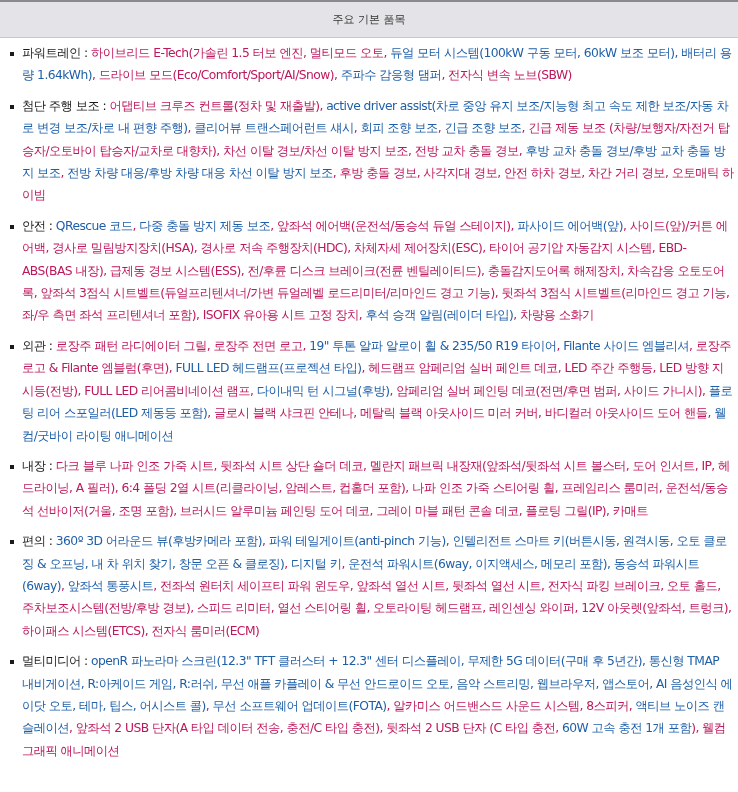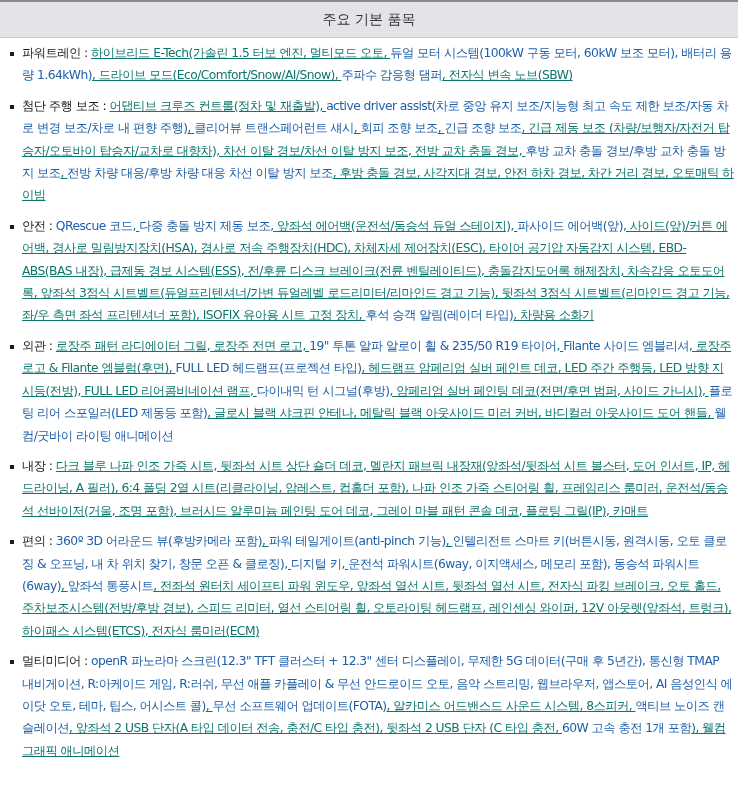--- a/index.html
+++ b/index.html
@@ -7,52 +7,52 @@
     width: 738px; height: 792px; overflow: hidden;
     font-family: "DejaVu Sans", "Liberation Sans", sans-serif;
     color: #1b1b1b;
   }
   .header {
     height: 38px;
     border-top: 2px solid #8a8a8e;
     border-bottom: 1px solid #c9c9cd;
     background: #e4e4e8;
     display: flex; align-items: center; justify-content: center;
-    font-size: 14px; color: #333;
+    font-size: 11px; color: #333;
     box-sizing: border-box;
   }
   .list { list-style: none; margin: 0; padding: 4px 4px 0 8px; }
   .item {
     position: relative;
     padding-left: 14px;
     font-size: 12.3px;
     line-height: 22.4px;
     letter-spacing: -0.55px;
     margin-bottom: 8px;
   }
   .bullet {
     position: absolute; left: 2px; top: 10px;
     width: 4px; height: 4px; background: #1b1b1b;
   }
   .title { font-weight: normal; }
   .sep { }
   .seg.hl { color: #1f5fa8; }
-  .seg.pl { color: #0f766e; text-decoration: underline; }
+  .seg.pl { color: #be185d; }
 </style>
 </head>
 <body>
 
 <div class="header">
   <span>주요 기본 품목</span>
 </div>
 
 <ul class="list">
   <li class="item">
     <span class="bullet"></span>
-    <span class="title">파워트레인</span><span class="sep"> : </span><span class="body"><span class="seg pl">하이브리드 E-Tech(가솔린 1.5 터보 엔진, 멀티모드 오토, </span><span class="seg hl">듀얼 모터 시스템(100kW 구동 모터, 60kW 보조 모터), 배터리 용량 1.64kWh)</span><span class="seg pl">, 드라이브 모드(Eco/Comfort/Snow/AI/Snow), </span><span class="seg hl">주파수 감응형 댐퍼</span><span class="seg pl">, 전자식 변속 노브(SBW)</span></span>
+    <span class="title">파워트레인</span><span class="sep"> : </span><span class="body"><span class="seg pl">하이브리드 E-Tech(가솔린 1.5 터보 엔진, 멀티모드 오토, </span><span class="seg hl">듀얼 모터 시스템(100kW 구동 모터, 60kW 보조 모터), 배터리 용량 1.64kWh)</span><span class="seg pl">, 드라이브 모드(Eco/Comfort/Sport/AI/Snow), </span><span class="seg hl">주파수 감응형 댐퍼</span><span class="seg pl">, 전자식 변속 노브(SBW)</span></span>
   </li>
   <li class="item">
     <span class="bullet"></span>
     <span class="title">첨단 주행 보조</span><span class="sep"> : </span><span class="body"><span class="seg pl">어댑티브 크루즈 컨트롤(정차 및 재출발), </span><span class="seg hl">active driver assist(차로 중앙 유지 보조/지능형 최고 속도 제한 보조/자동 차로 변경 보조/차로 내 편향 주행)</span><span class="seg pl">, </span><span class="seg hl">클리어뷰 트랜스페어런트 섀시</span><span class="seg pl">, </span><span class="seg hl">회피 조향 보조</span><span class="seg pl">, </span><span class="seg hl">긴급 조향 보조</span><span class="seg pl">, 긴급 제동 보조 (차량/보행자/자전거 탑승자/오토바이 탑승자/교차로 대향차), 차선 이탈 경보/차선 이탈 방지 보조, 전방 교차 충돌 경보, </span><span class="seg hl">후방 교차 충돌 경보/후방 교차 충돌 방지 보조</span><span class="seg pl">, </span><span class="seg hl">전방 차량 대응/후방 차량 대응 차선 이탈 방지 보조</span><span class="seg pl">, 후방 충돌 경보, 사각지대 경보, 안전 하차 경보, 차간 거리 경보, 오토매틱 하이빔</span></span>
   </li>
   <li class="item">
     <span class="bullet"></span>
     <span class="title">안전</span><span class="sep"> : </span><span class="body"><span class="seg hl">QRescue 코드</span><span class="seg pl">, </span><span class="seg hl">다중 충돌 방지 제동 보조</span><span class="seg pl">, 앞좌석 에어백(운전석/동승석 듀얼 스테이지), </span><span class="seg hl">파사이드 에어백(앞)</span><span class="seg pl">, 사이드(앞)/커튼 에어백, 경사로 밀림방지장치(HSA), 경사로 저속 주행장치(HDC), 차체자세 제어장치(ESC), 타이어 공기압 자동감지 시스템, EBD-ABS(BAS 내장), 급제동 경보 시스템(ESS), 전/후륜 디스크 브레이크(전륜 벤틸레이티드), 충돌감지도어록 해제장치, 차속감응 오토도어록, 앞좌석 3점식 시트벨트(듀얼프리텐셔너/가변 듀얼레벨 로드리미터/리마인드 경고 기능), 뒷좌석 3점식 시트벨트(리마인드 경고 기능, 좌/우 측면 좌석 프리텐셔너 포함), ISOFIX 유아용 시트 고정 장치, </span><span class="seg hl">후석 승객 알림(레이더 타입)</span><span class="seg pl">, 차량용 소화기</span></span>
   </li>
   <li class="item">

